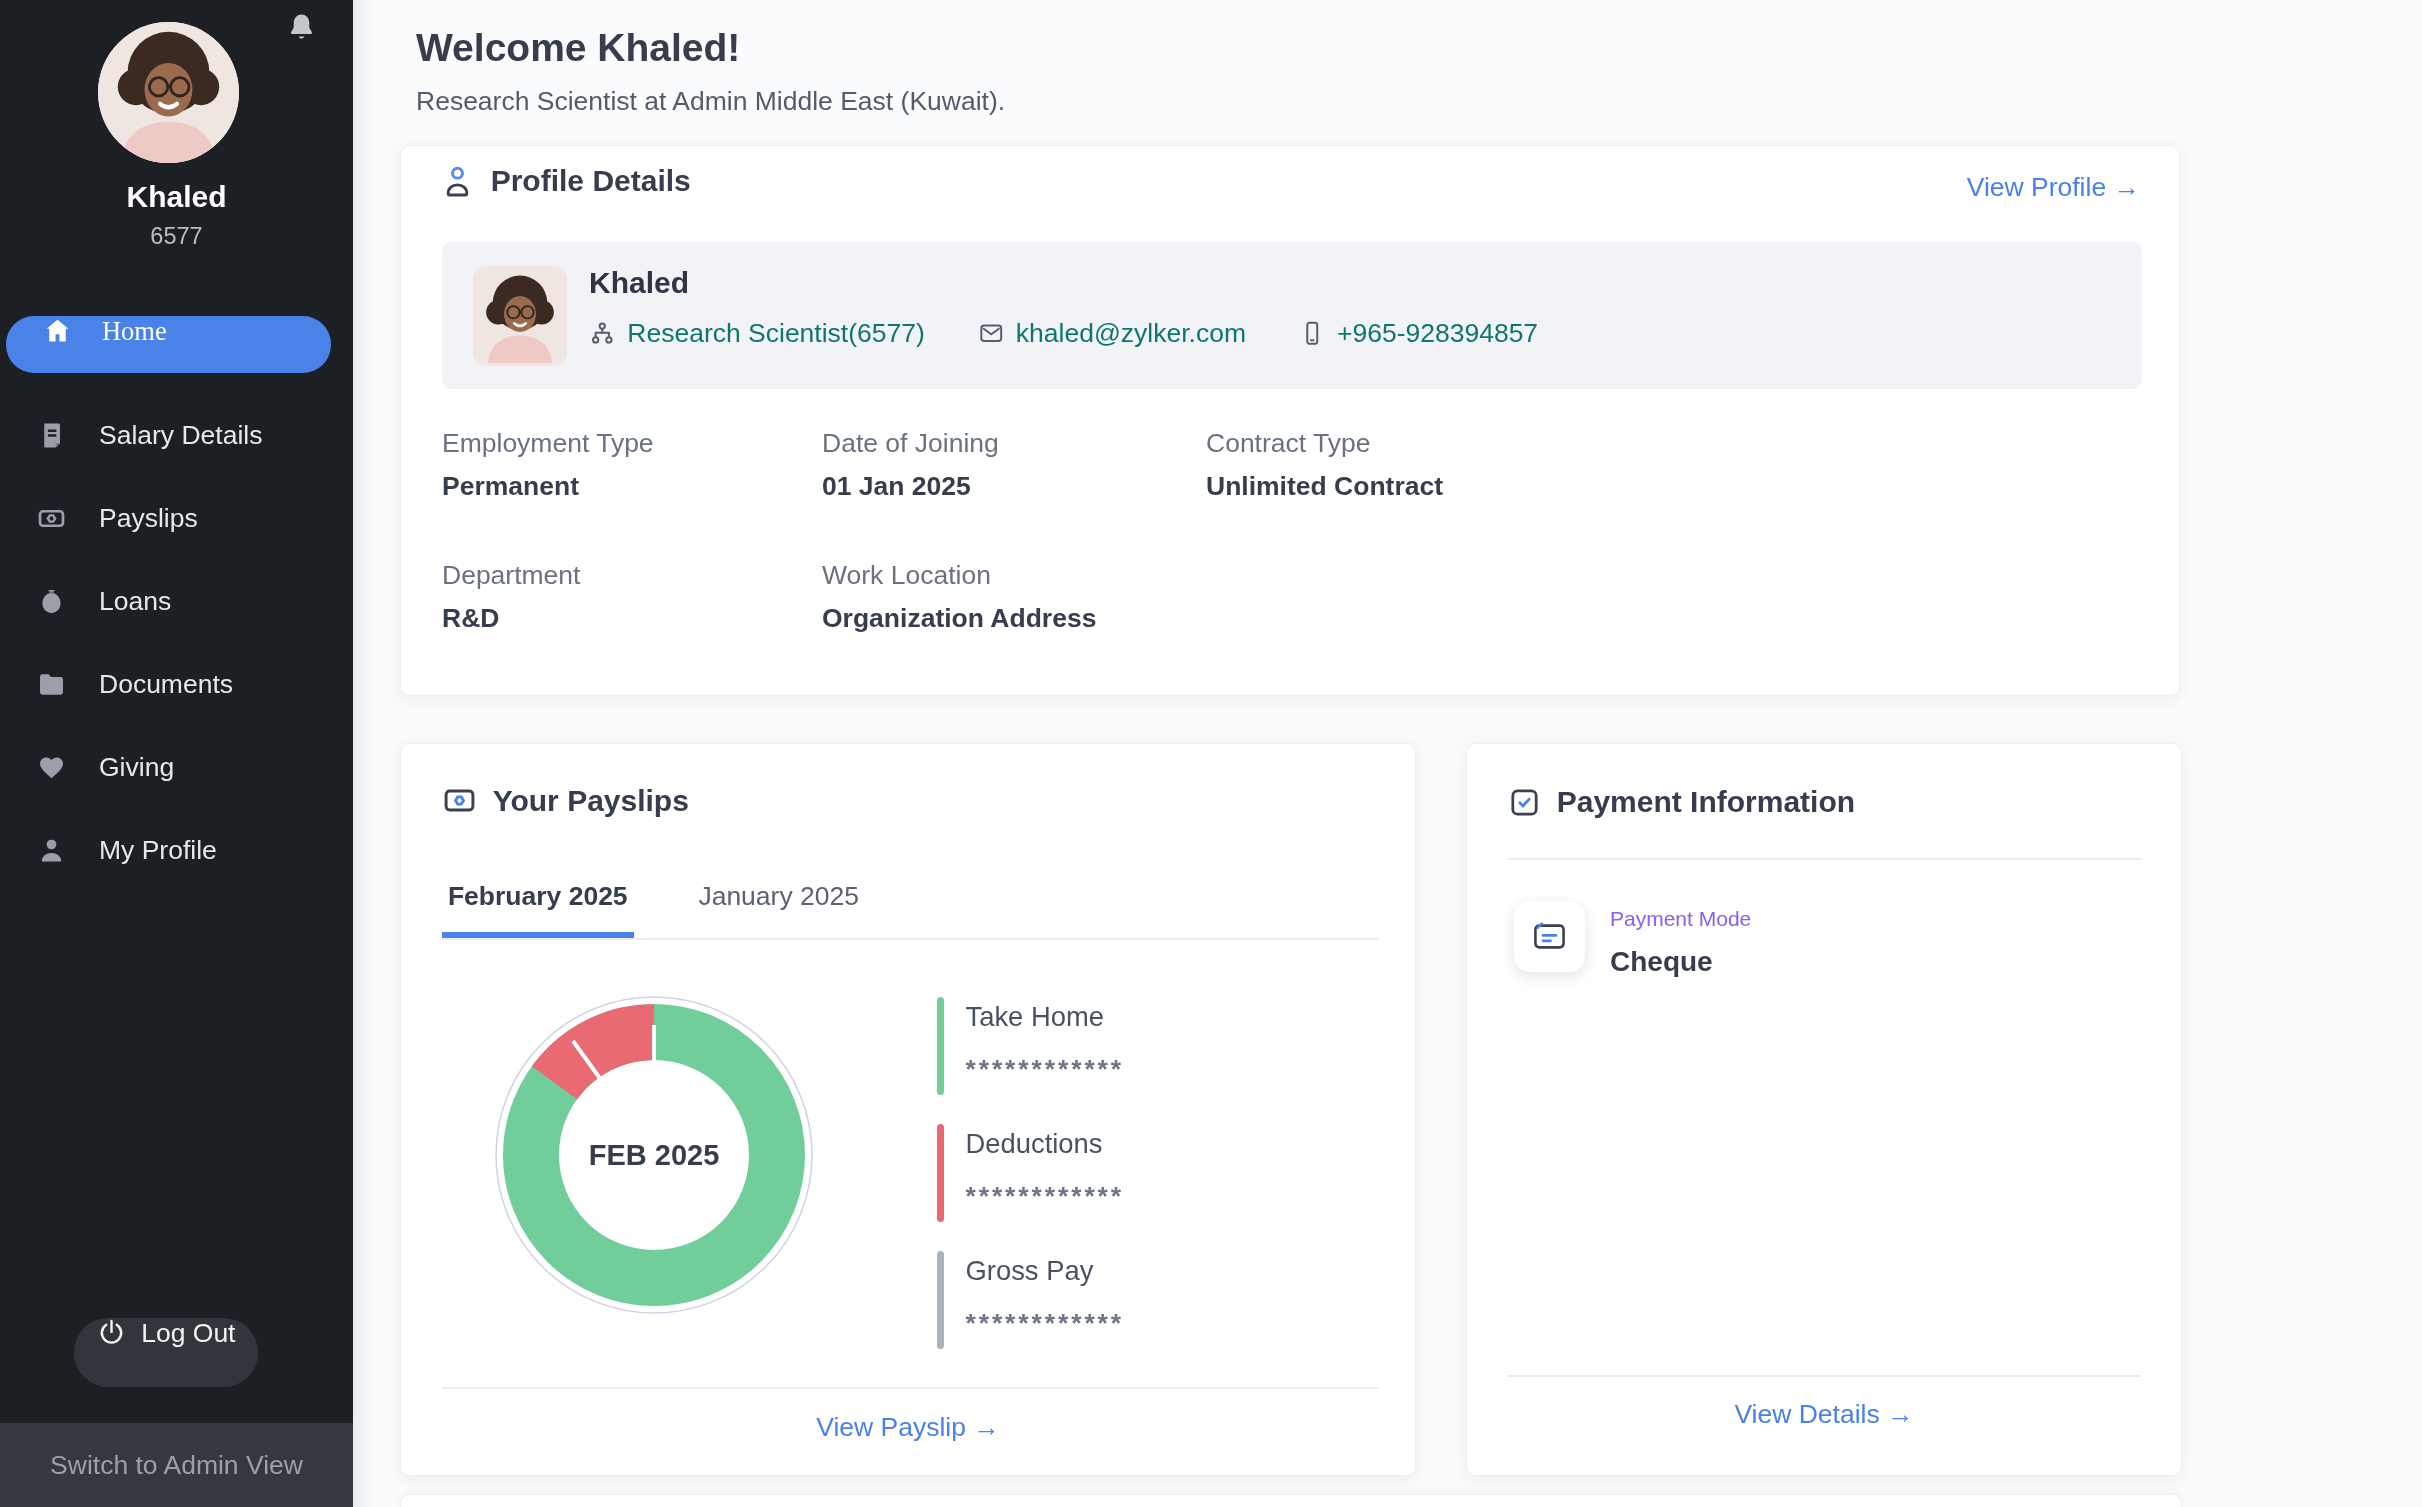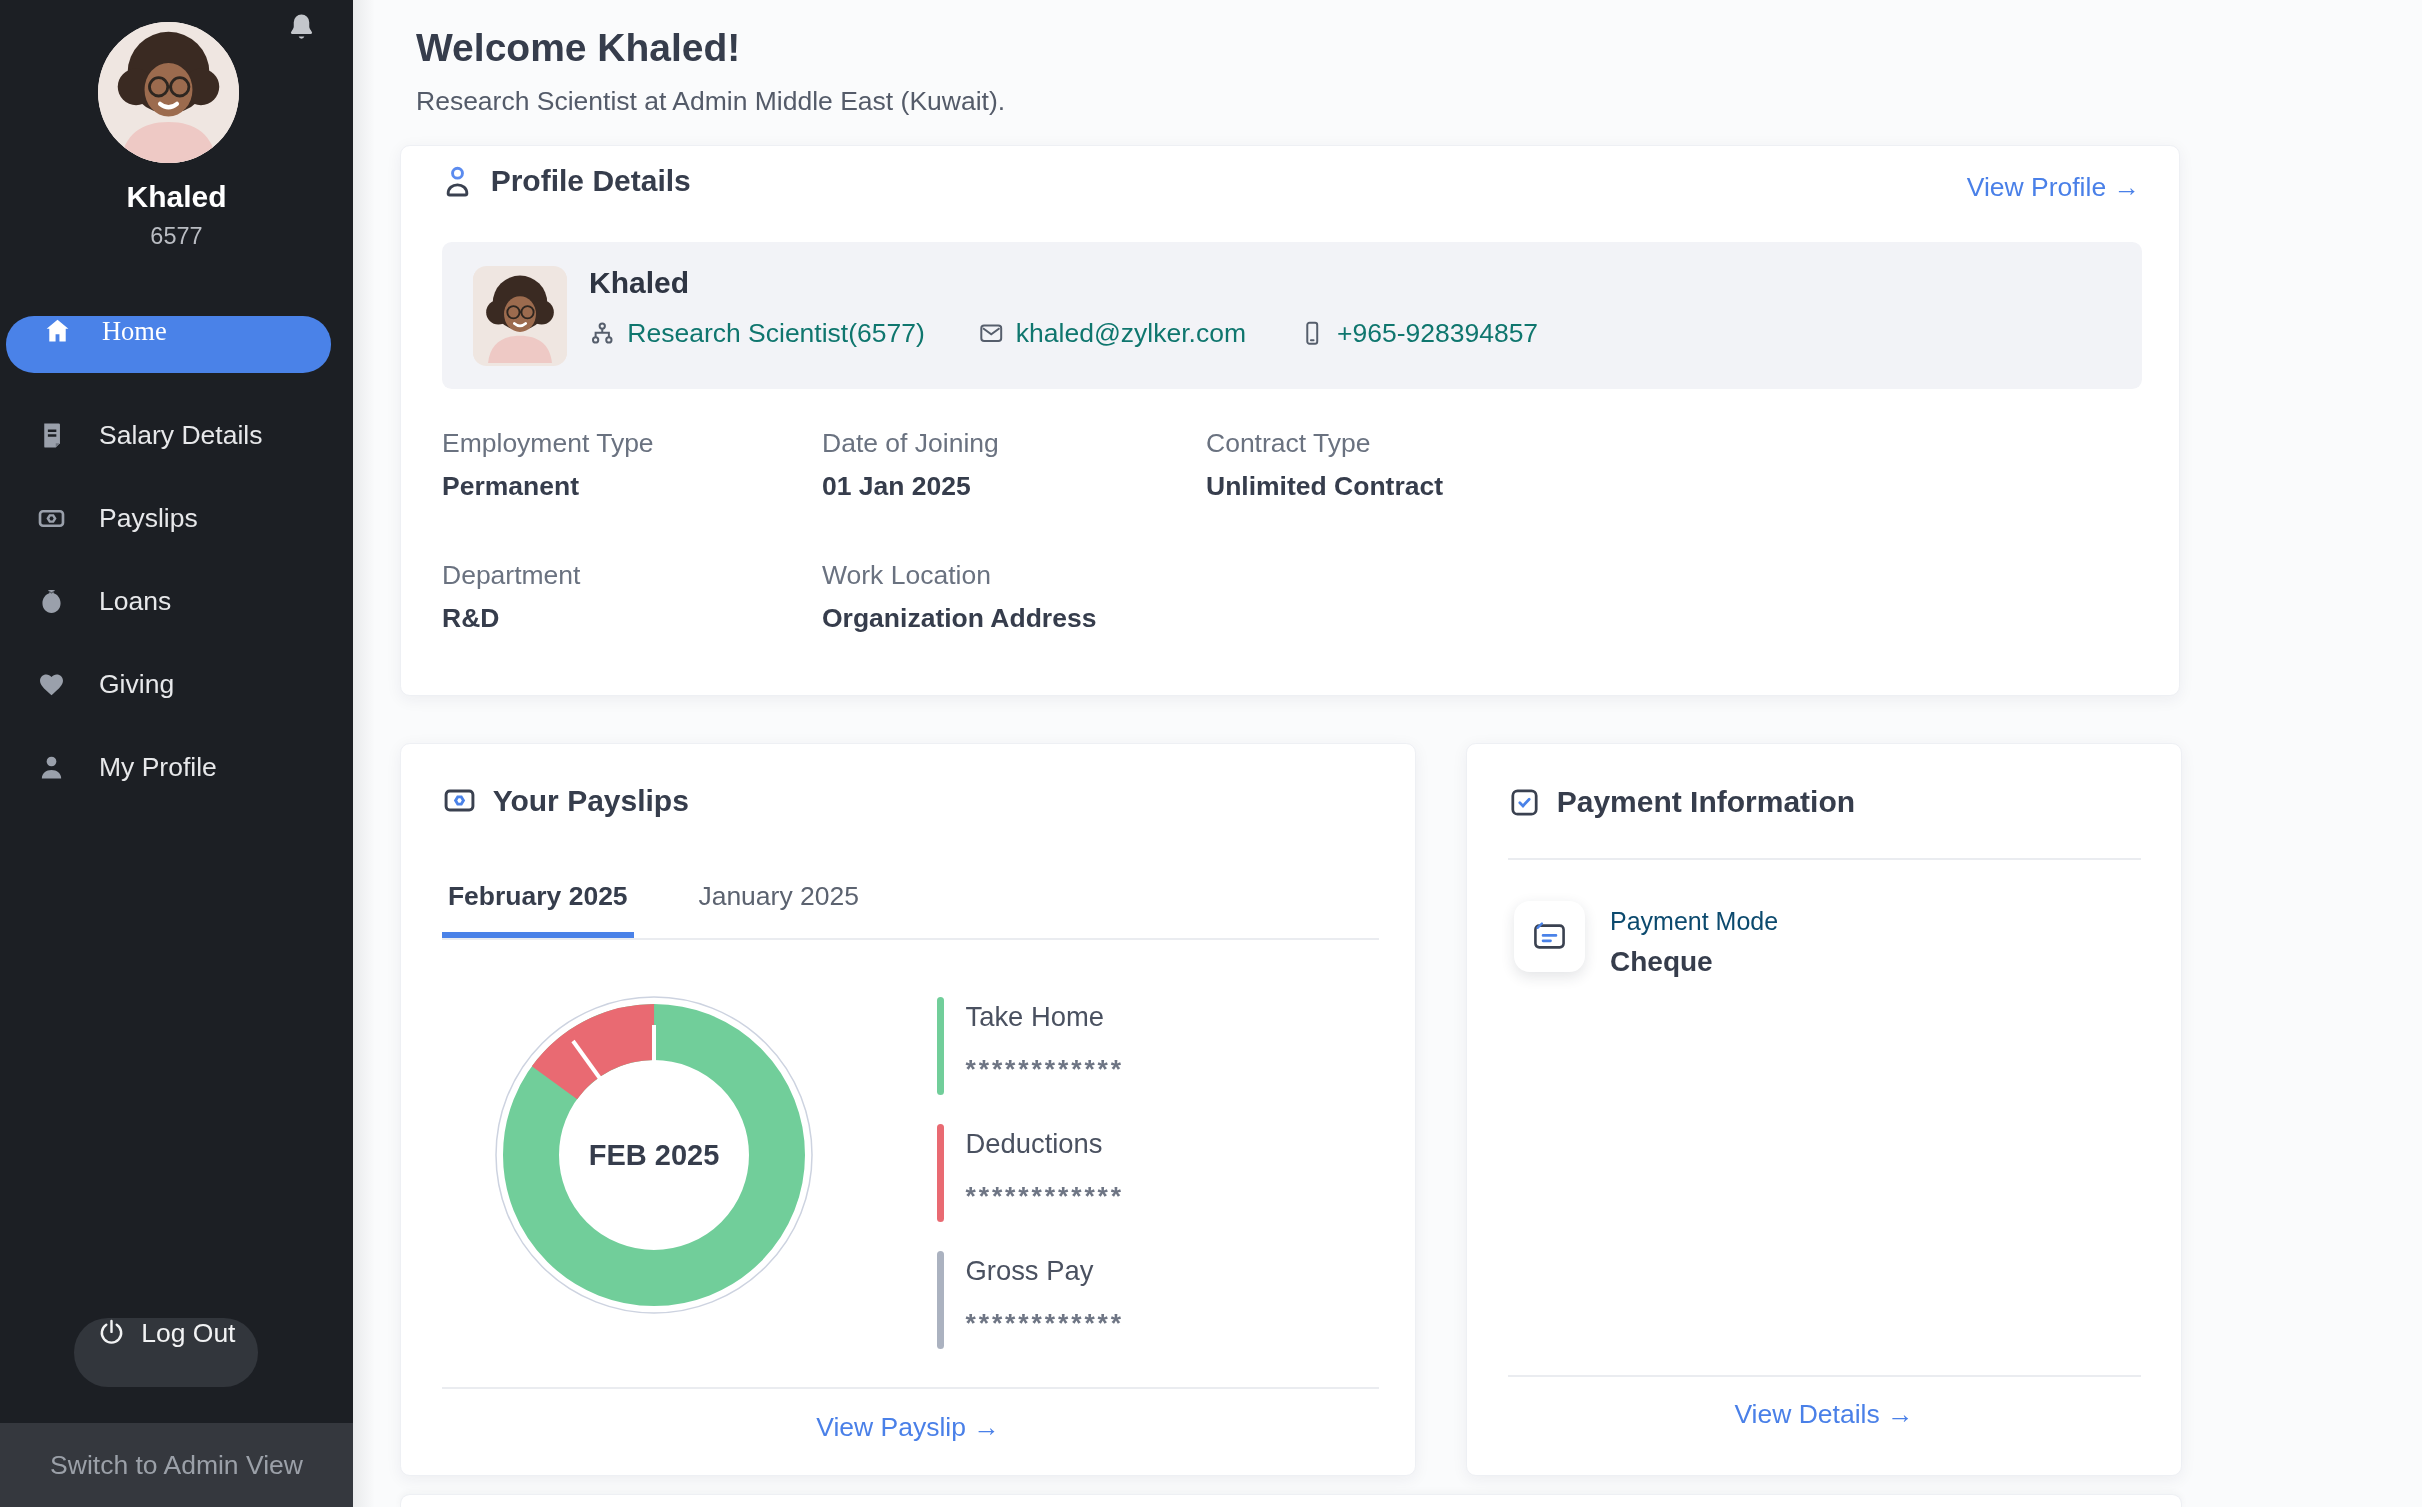--- a/index.html
+++ b/index.html
@@ -66,21 +66,21 @@
   .legend-item .lvalue { font-size:26.5px; font-weight:700; color:#6e7584; letter-spacing:2.9px; margin-top:21.6px; }
   .payslip-divider { position:absolute; left:41px; top:643px; width:937px; height:2px; background:#eaecf0; }
   #payslips-card .view-payslip { position:absolute; left:0; top:668px; width:100%; text-align:center; }
 
   
   #payment-card { left:1466px; top:743px; width:716px; height:733px; }
   #payment-card .card-title-row { left:41px; top:41px; }
   .pay-divider1 { position:absolute; left:41px; top:114px; width:633px; height:2px; background:#eaecf0; }
   .pay-tile { position:absolute; left:47px; top:157px; width:71px; height:71px; background:#ffffff; border-radius:15.7px; box-shadow:0 4.9px 13.7px rgba(30,40,60,0.12); display:flex; align-items:center; justify-content:center; }
   .pay-tile svg { width:39px; height:39px; }
-  .pay-mode-label { position:absolute; left:143px; top:163px; font-size:25px; color:#0c4a6e; }
+  .pay-mode-label { position:absolute; left:143px; top:163px; font-size:21px; color:#8b5cf6; }
   .pay-mode-value { position:absolute; left:143px; top:202px; font-size:28px; font-weight:700; color:#363d4c; }
   .pay-divider2 { position:absolute; left:41px; top:631px; width:633px; height:2px; background:#eaecf0; }
   #payment-card .view-details { position:absolute; left:0; top:655px; width:100%; text-align:center; }
 
   .next-card-strip { position:absolute; left:400px; top:1494px; width:1782px; height:15.7px; background:#ffffff; border:1px solid #eef0f4; border-bottom:none; border-radius:9.8px 9.8px 0 0; box-shadow:0 -2px 7.8px rgba(30,40,60,0.04); }
 </style>
 </head>
 <body>
 
 <div id="app">
@@ -135,20 +135,26 @@
       </div>
       <div class="nav-item">
         <svg viewBox="0 0 24 24">
             <path fill="#9aa0ab" d="M9.2 2.5h5.6l-1.3 2.4c3.6 1.1 6 4.6 6 8.6 0 4.7-3.4 8-7.5 8S4.5 18.2 4.5 13.5c0-4 2.4-7.5 6-8.6z"></path>
             <path fill="#1c1f24" d="M9.8 2.8l2.2 1.6 2.2-1.6 .4 .9-2.6 1.9-2.6-1.9z" opacity=".55"></path>
           </svg>
         <span class="label">Loans</span>
       </div>
       <div class="nav-item">
         <svg viewBox="0 0 24 24">
+            <path fill="#9aa0ab" d="M2.5 5.5a2 2 0 0 1 2-2h5l2 2.2h8a2 2 0 0 1 2 2v10.8a2 2 0 0 1-2 2h-15a2 2 0 0 1-2-2z"></path>
+          </svg>
+        <span class="label">Documents</span>
+      </div>
+      <div class="nav-item">
+        <svg viewBox="0 0 24 24">
             <path fill="#9aa0ab" d="M12 20.8l-1.4-1.2C5.7 15.3 2.5 12.4 2.5 8.9 2.5 6 4.8 3.8 7.7 3.8c1.6 0 3.2.8 4.3 2 1.1-1.2 2.7-2 4.3-2 2.9 0 5.2 2.2 5.2 5.1 0 3.5-3.2 6.4-8.1 10.7z"></path>
           </svg>
         <span class="label">Giving</span>
       </div>
       <div class="nav-item">
         <svg viewBox="0 0 24 24">
             <circle cx="12" cy="7" r="4" fill="#9aa0ab"></circle>
             <path fill="#9aa0ab" d="M4 21c0-4.4 3.6-7 8-7s8 2.6 8 7z"></path>
           </svg>
         <span class="label">My Profile</span>

